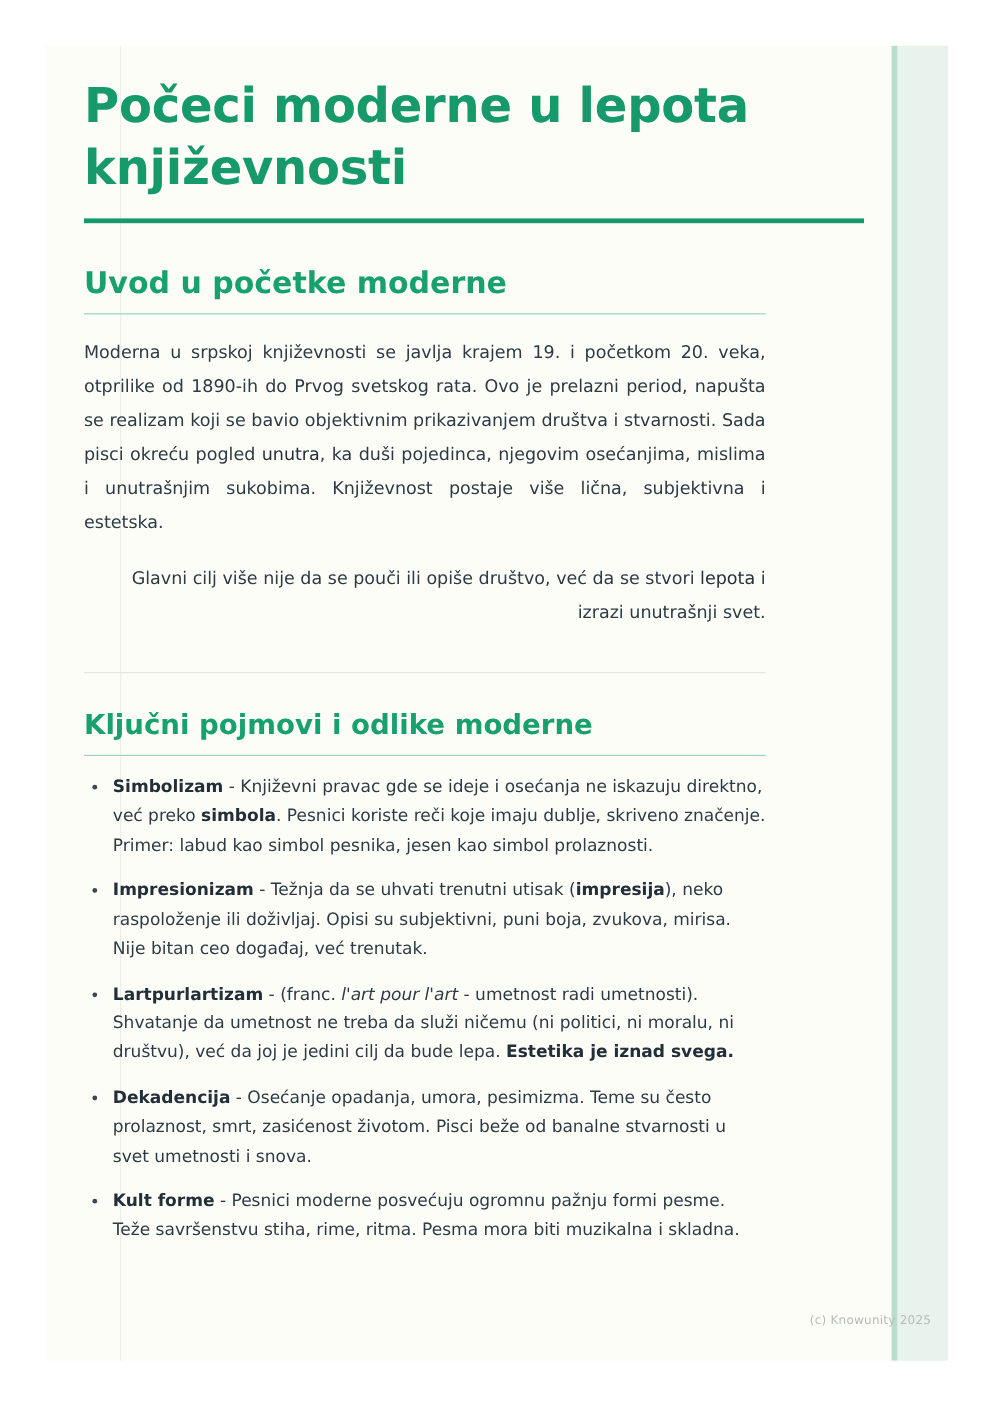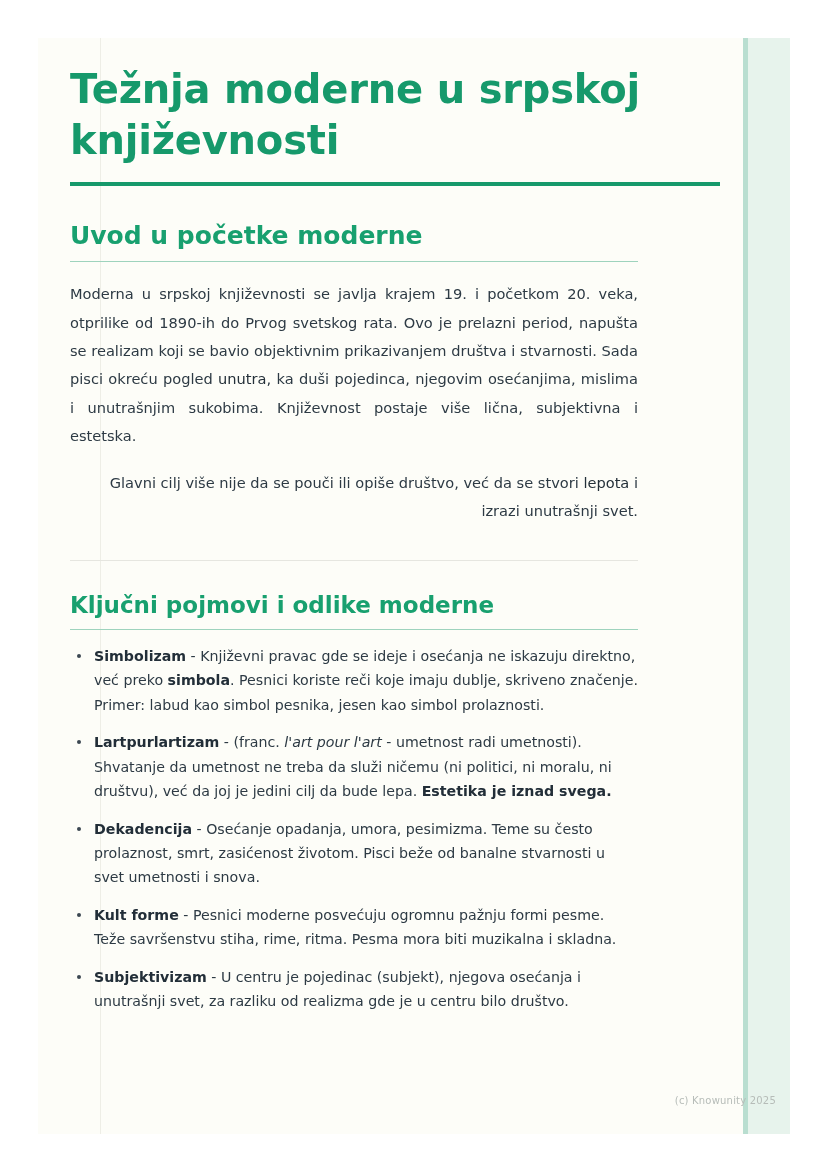--- a/index.html
+++ b/index.html
@@ -168,42 +168,42 @@
 <body>
 
 <div id="page-sheet">
 
   <div id="margin-rule"></div>
   <div id="accent-strip-edge"></div>
   <div id="accent-strip"></div>
 
   <div id="content">
 
-    <h1 id="doc-title">Težnja moderne u srpskoj književnosti</h1>
+    <h1 id="doc-title">Počeci moderne u lepota književnosti</h1>
     <div id="title-rule"></div>
 
     <div>
       <h2 class="section-title">Uvod u početke moderne</h2>
       <div class="h2-rule"></div>
       <p class="body-text"><span>Moderna u srpskoj književnosti se javlja krajem 19. i početkom 20. veka, otprilike od 1890-ih do Prvog svetskog rata. Ovo je prelazni period, napušta se realizam koji se bavio objektivnim prikazivanjem društva i stvarnosti. Sada pisci okreću pogled </span><b>unutra</b><span>, ka duši pojedinca, njegovim osećanjima, mislima i unutrašnjim sukobima. Književnost postaje više lična, subjektivna i estetska.</span></p>
       <p class="body-text left"><span>Glavni cilj više nije da se pouči ili opiše društvo, već da se stvori </span><b>lepota</b><span> i izrazi unutrašnji svet.</span></p>
     </div>
 
     <hr class="soft-divider">
 
     <div>
       <h2 class="section-title big">Ključni pojmovi i odlike moderne</h2>
       <div class="h2-rule"></div>
 
       <ul id="term-list">
           <li><b>Simbolizam</b><span> - Književni pravac gde se ideje i osećanja ne iskazuju direktno, već preko </span><b>simbola</b><span>. Pesnici koriste reči koje imaju dublje, skriveno značenje. Primer: labud kao simbol pesnika, jesen kao simbol prolaznosti.</span></li>
+          <li><b>Impresionizam</b><span> - Težnja da se uhvati trenutni utisak (</span><b>impresija</b><span>), neko raspoloženje ili doživljaj. Opisi su subjektivni, puni boja, zvukova, mirisa. Nije bitan ceo događaj, već trenutak.</span></li>
           <li><b>Lartpurlartizam</b><span> - (franc. </span><i>l'art pour l'art</i><span> - umetnost radi umetnosti). Shvatanje da umetnost ne treba da služi ničemu (ni politici, ni moralu, ni društvu), već da joj je jedini cilj da bude lepa. </span><b>Estetika je iznad svega.</b></li>
           <li><b>Dekadencija</b><span> - Osećanje opadanja, umora, pesimizma. Teme su često prolaznost, smrt, zasićenost životom. Pisci beže od banalne stvarnosti u svet umetnosti i snova.</span></li>
           <li><b>Kult forme</b><span> - Pesnici moderne posvećuju ogromnu pažnju formi pesme. Teže savršenstvu stiha, rime, ritma. Pesma mora biti muzikalna i skladna.</span></li>
-          <li><b>Subjektivizam</b><span> - U centru je pojedinac (subjekt), njegova osećanja i unutrašnji svet, za razliku od realizma gde je u centru bilo društvo.</span></li>
         </ul>
     </div>
 
   </div>
 
   <div id="watermark">(c) Knowunity 2025</div>
 
 </div>
 
 </body></html>

